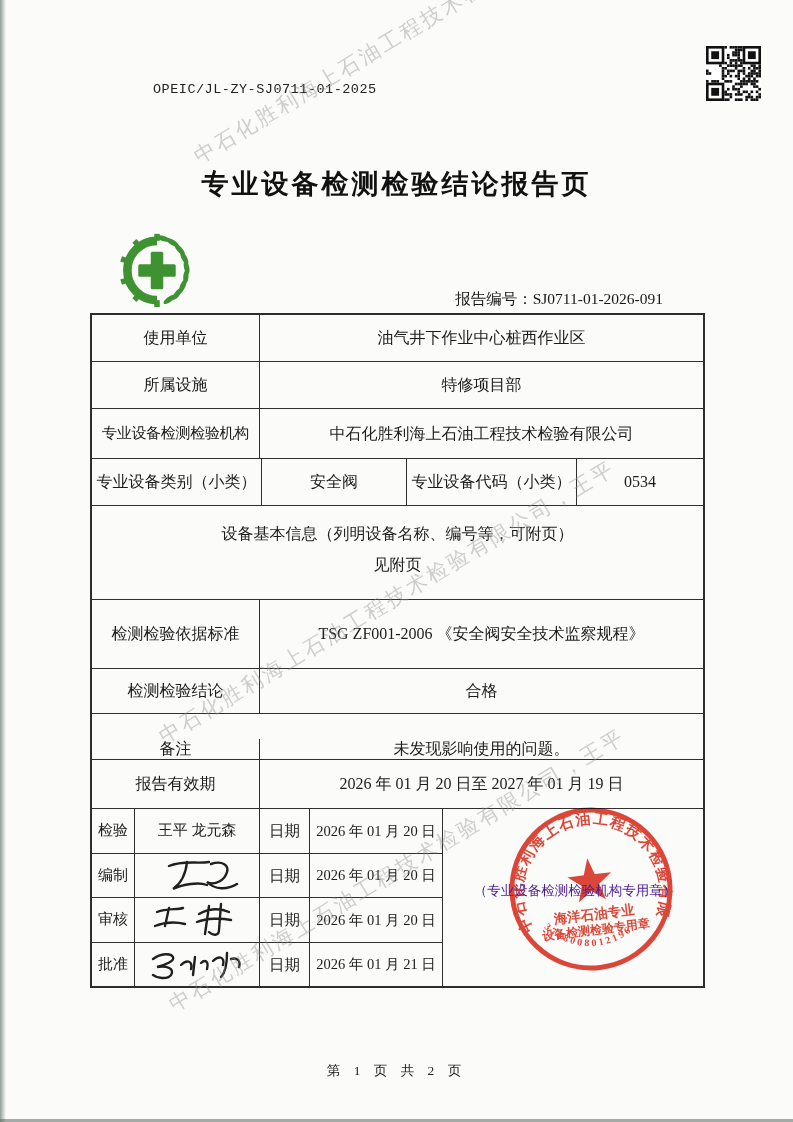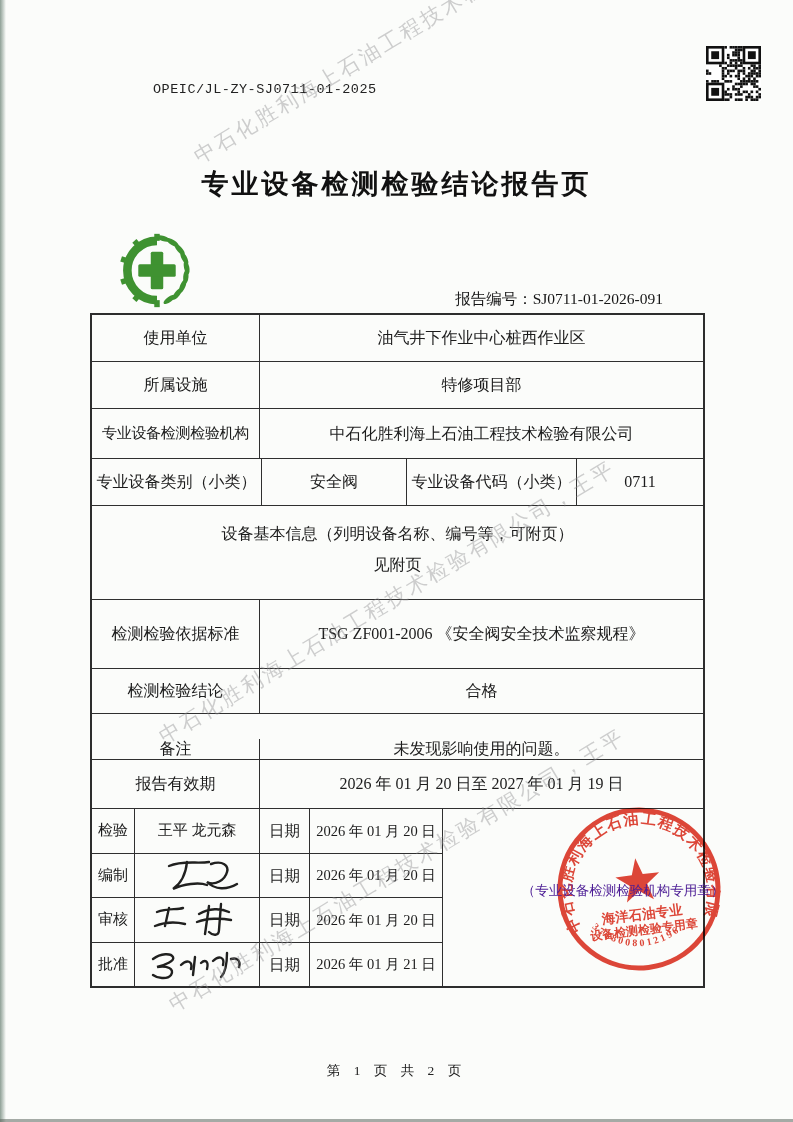--- a/index.html
+++ b/index.html
@@ -285,21 +285,21 @@
     <div class="trow" style="height:47px;">
       <div class="cell two-line" style="width:170px;flex:none;">
         <span>专业设备类别</span>
         <span>（小类）</span>
       </div>
       <div class="cell" style="width:145px;flex:none;">安全阀</div>
       <div class="cell two-line" style="width:170px;flex:none;">
         <span>专业设备代码</span>
         <span>（小类）</span>
       </div>
-      <div class="cell" style="flex:1;">0711</div>
+      <div class="cell" style="flex:1;">0534</div>
     </div>
 
     <div class="trow" style="height:94px;">
       <div class="cell val basic">
         <span>设备基本信息（列明设备名称、编号等，可附页）</span>
         <span>见附页</span>
       </div>
     </div>
 
     <div class="trow" style="height:69px;">
@@ -315,21 +315,21 @@
     <div class="trow" style="height:46px;align-items:flex-end;">
       <div class="cell lab">备注</div>
       <div class="cell val">未发现影响使用的问题。</div>
     </div>
 
     <div class="trow" style="height:49px;">
       <div class="cell lab">报告有效期</div>
       <div class="cell val">2026 年 01 月 20 日至 2027 年 01 月 19 日</div>
     </div>
 
-    <div class="trow signwrap" style="flex:1;gap:48px;">
+    <div class="trow signwrap" style="flex:1;">
       <div class="signleft">
 
         <div class="srow">
           <div class="cell sA">检验</div>
           <div class="cell sB">王平 龙元森</div>
           <div class="cell sC">日期</div>
           <div class="cell sD">2026 年 01 月 20 日</div>
         </div>
 
         <div class="srow">

